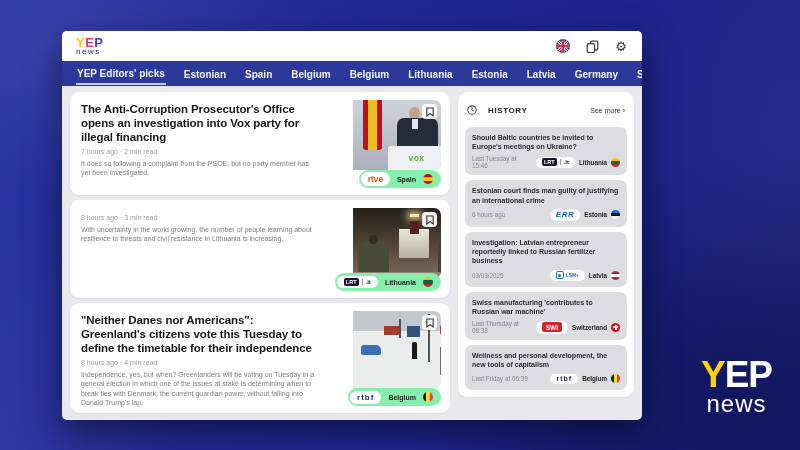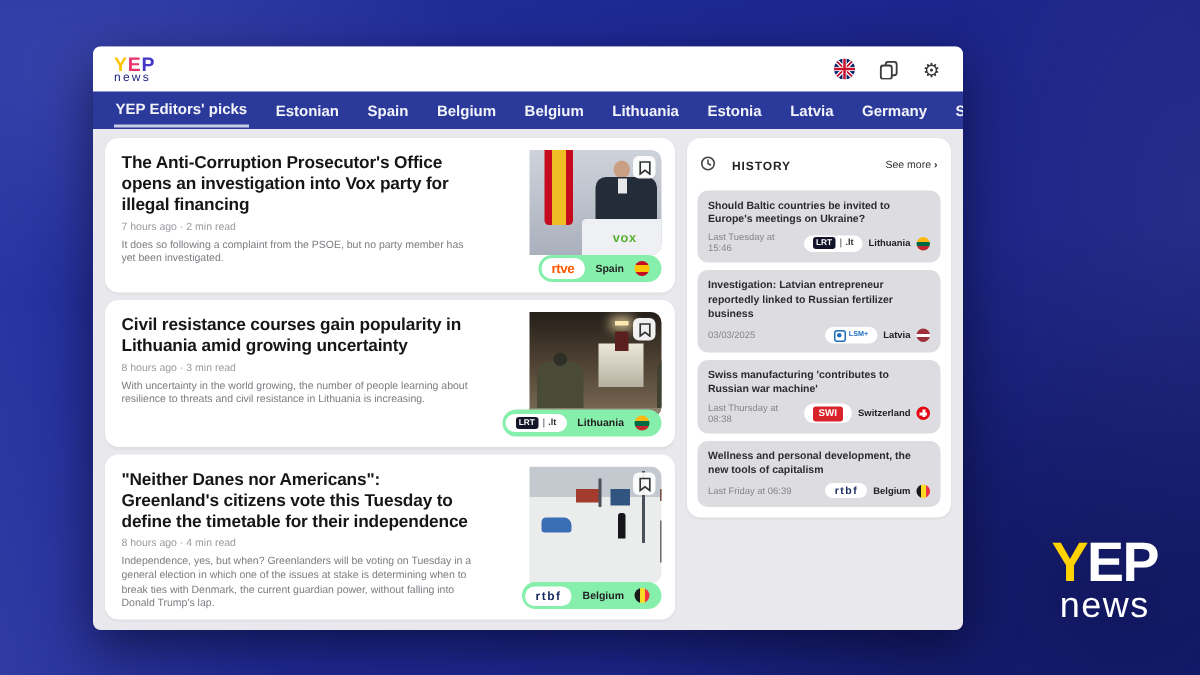--- a/index.html
+++ b/index.html
@@ -210,21 +210,20 @@
         <div class="badge">
           <span class="logo-pill">
               <span class="logo-rtve">rtve</span>
             </span>
           <span class="country">Spain</span>
           <span class="flag flag-spain"></span>
         </div>
       </div>
 
       <div class="card" style="height:98px;">
-        <h2>Civil resistance courses gain popularity in Lithuania amid growing uncertainty</h2>
         <div class="meta">
           <span>8 hours ago</span> <span>·</span> <b>3 min read</b>
         </div>
         <div class="desc">With uncertainty in the world growing, the number of people learning about resilience to threats and civil resistance in Lithuania is increasing.</div>
         <div class="thumb h70">
           <div class="scene scene-bunker">
             <div class="bunker-door"></div>
             <div class="bunker-lamp"></div>
             <div class="bunker-flag"></div>
             <div class="soldier soldier-l"></div>
@@ -302,20 +301,31 @@
               <span class="logo-lrt">
                 <b class="lrt-box">LRT</b>
                 <i class="lrt-suffix">.lt</i>
               </span>
             </span>
           <span class="country">Lithuania</span>
           <span class="flag flag-lithuania"></span>
         </div>
       </div>
 
+      <div class="hist">
+        <div class="h-title">Estonian court finds man guilty of justifying an international crime</div>
+        <div class="h-row">
+          <span class="h-time">6 hours ago</span>
+          <span class="h-pill">
+              <span class="logo-err">ERR</span>
+            </span>
+          <span class="country">Estonia</span>
+          <span class="flag flag-estonia"></span>
+        </div>
+      </div>
 
       <div class="hist">
         <div class="h-title">Investigation: Latvian entrepreneur reportedly linked to Russian fertilizer business</div>
         <div class="h-row">
           <span class="h-time">03/03/2025</span>
           <span class="h-pill">
               <span class="logo-lsm">
                 <span class="lsm-sq">
                   <span class="lsm-dot"></span>
                 </span>

